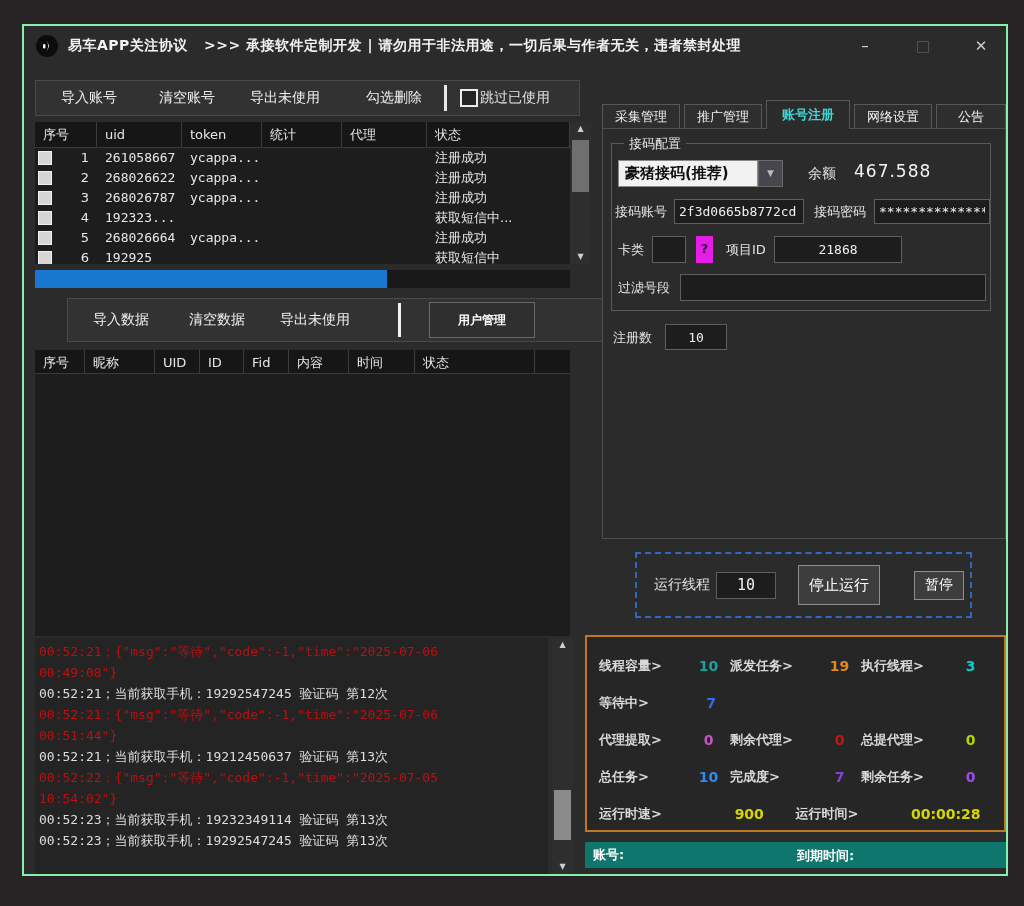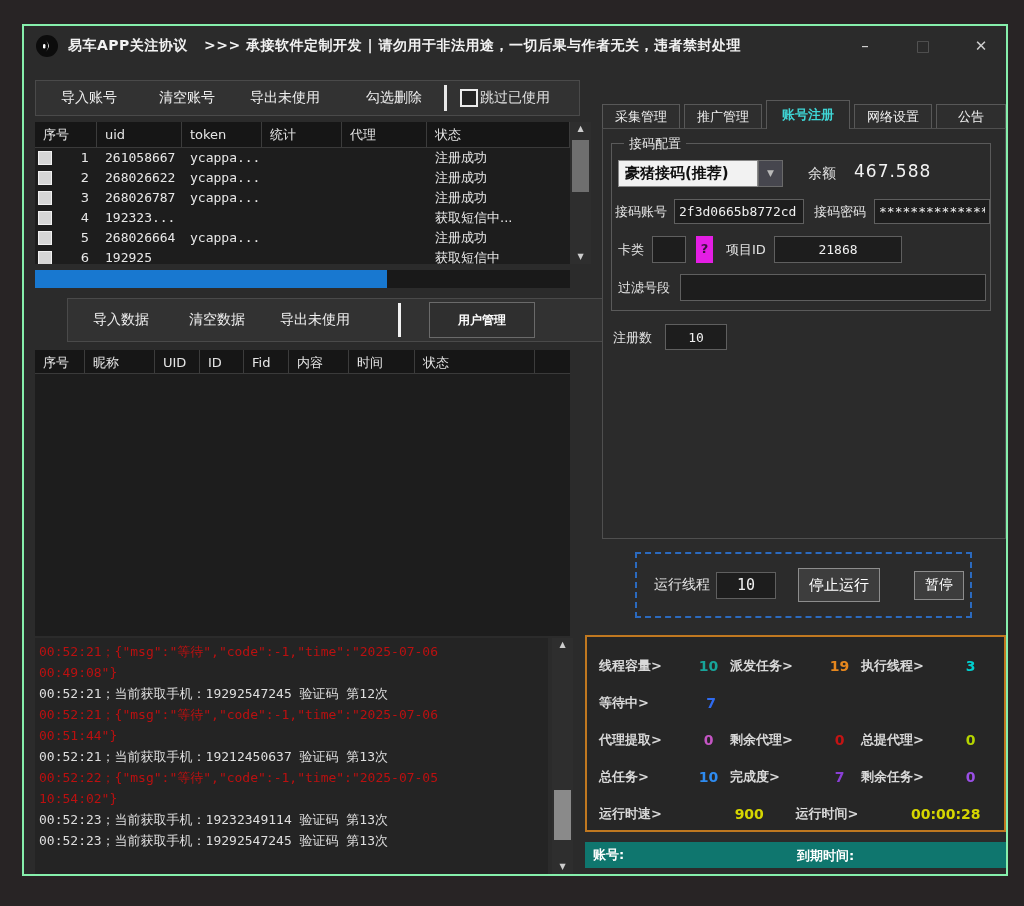--- a/index.html
+++ b/index.html
@@ -264,21 +264,21 @@
       <input class="abs field" style="left: 68px; top: 130px; width: 306px; height: 27px;" value="">
     </div>
 
     <span class="abs flabel" style="left:10px;top:200px;">注册数</span>
     <input class="abs field" style="left: 62px; top: 195px; width: 62px; height: 26px; text-align: center;" value="10">
   </div>
 
   <div class="abs runbox" style="left:611px;top:526px;width:337px;height:66px;">
     <span class="flabel" style="margin-left:17px;font-size:14px;">运行线程</span>
     <input class="field" style="margin-left: 6px; width: 60px; height: 27px; text-align: center; font-size: 15px;" value="10">
-    <button class="runbtn" style="margin-left:22px;width:82px;height:34px;font-size:15px;">停止运行</button>
+    <button class="runbtn" style="margin-left:22px;width:82px;height:40px;font-size:15px;">停止运行</button>
     <button class="runbtn" style="margin-left:34px;width:50px;height:29px;font-size:14px;">暂停</button>
   </div>
 
   <div class="abs statspanel" style="left:561px;top:609px;width:421px;height:197px;" id="stats-panel">
       <div class="stat-row">
         <div class="stat-item">
           <span class="stat-label">线程容量&gt;</span>
           <span class="stat-value" style="color: rgb(24, 164, 154);">10</span>
         </div>
         <div class="stat-item">

